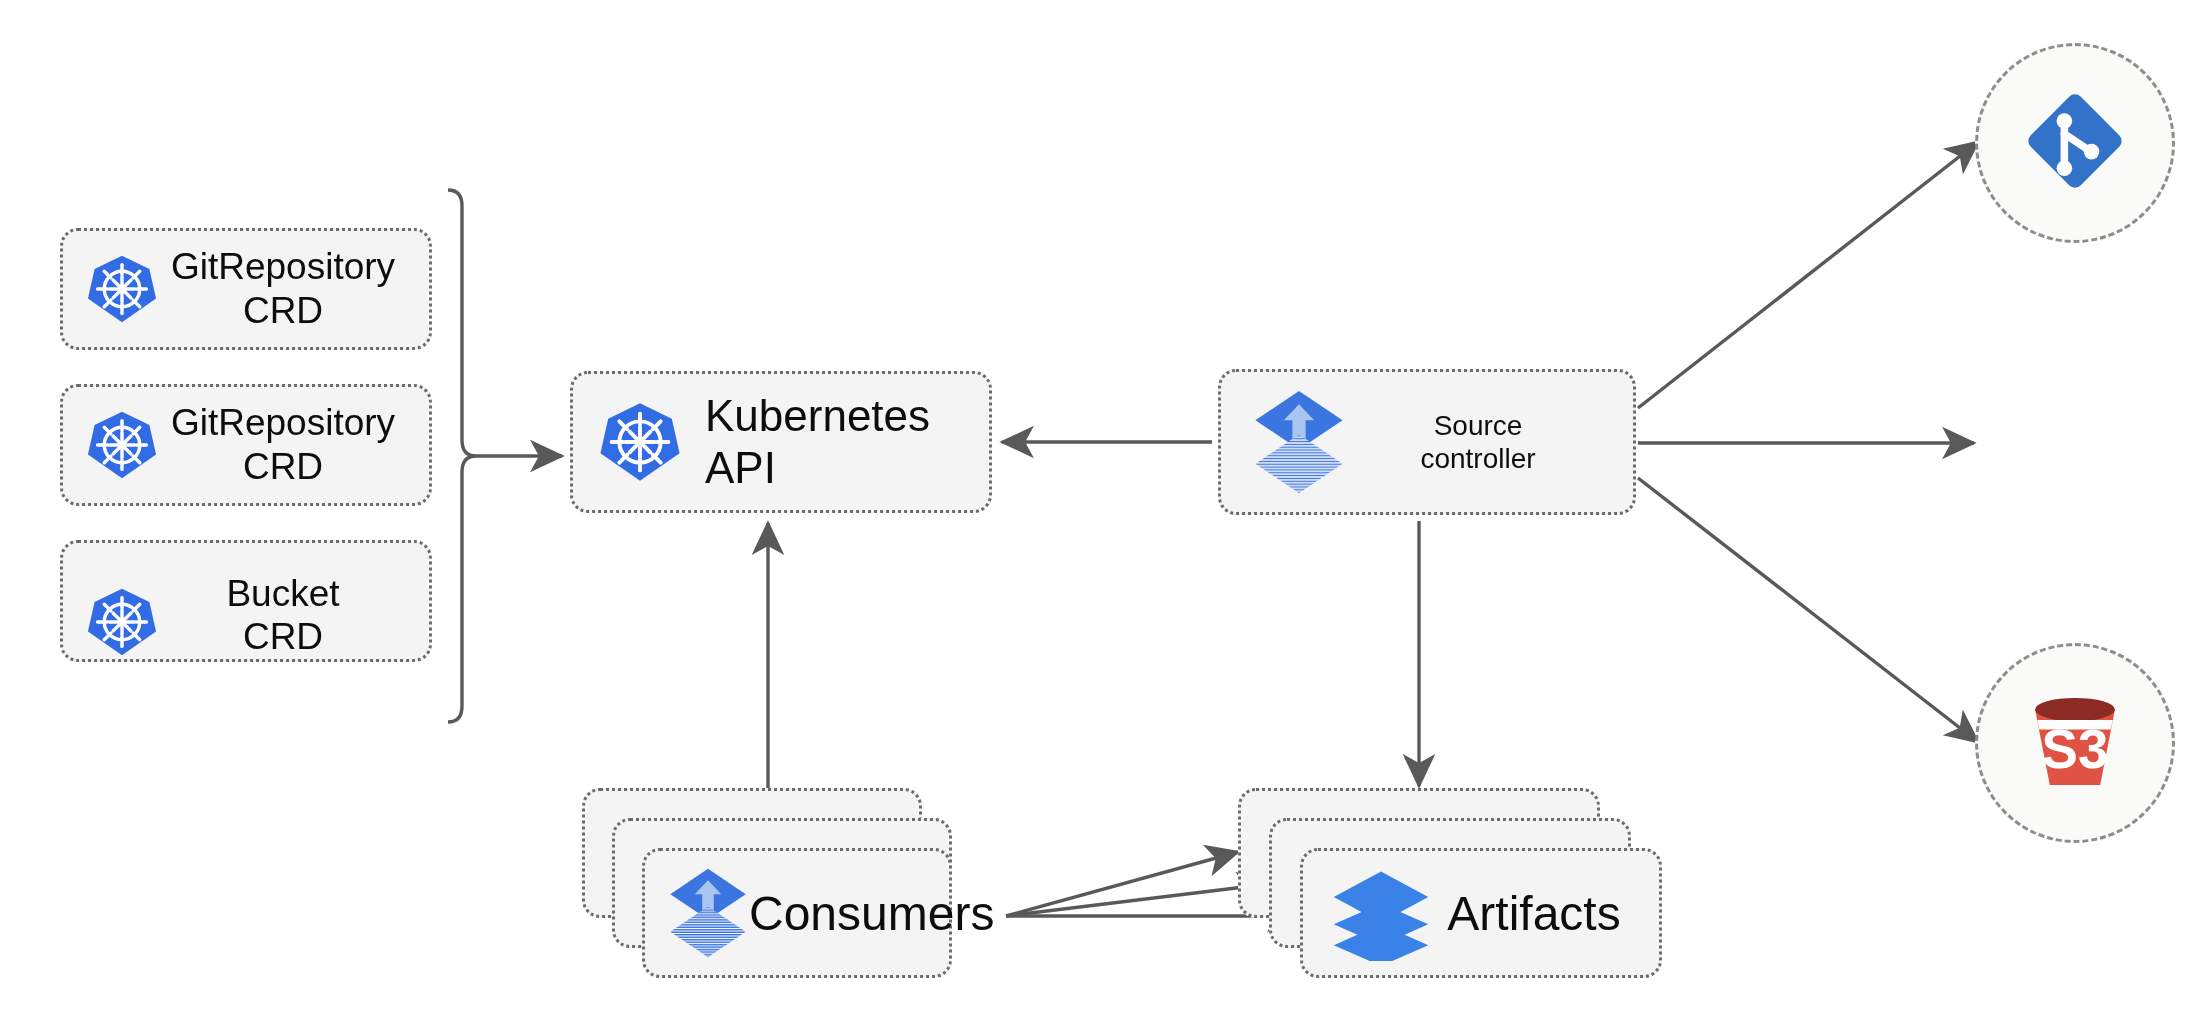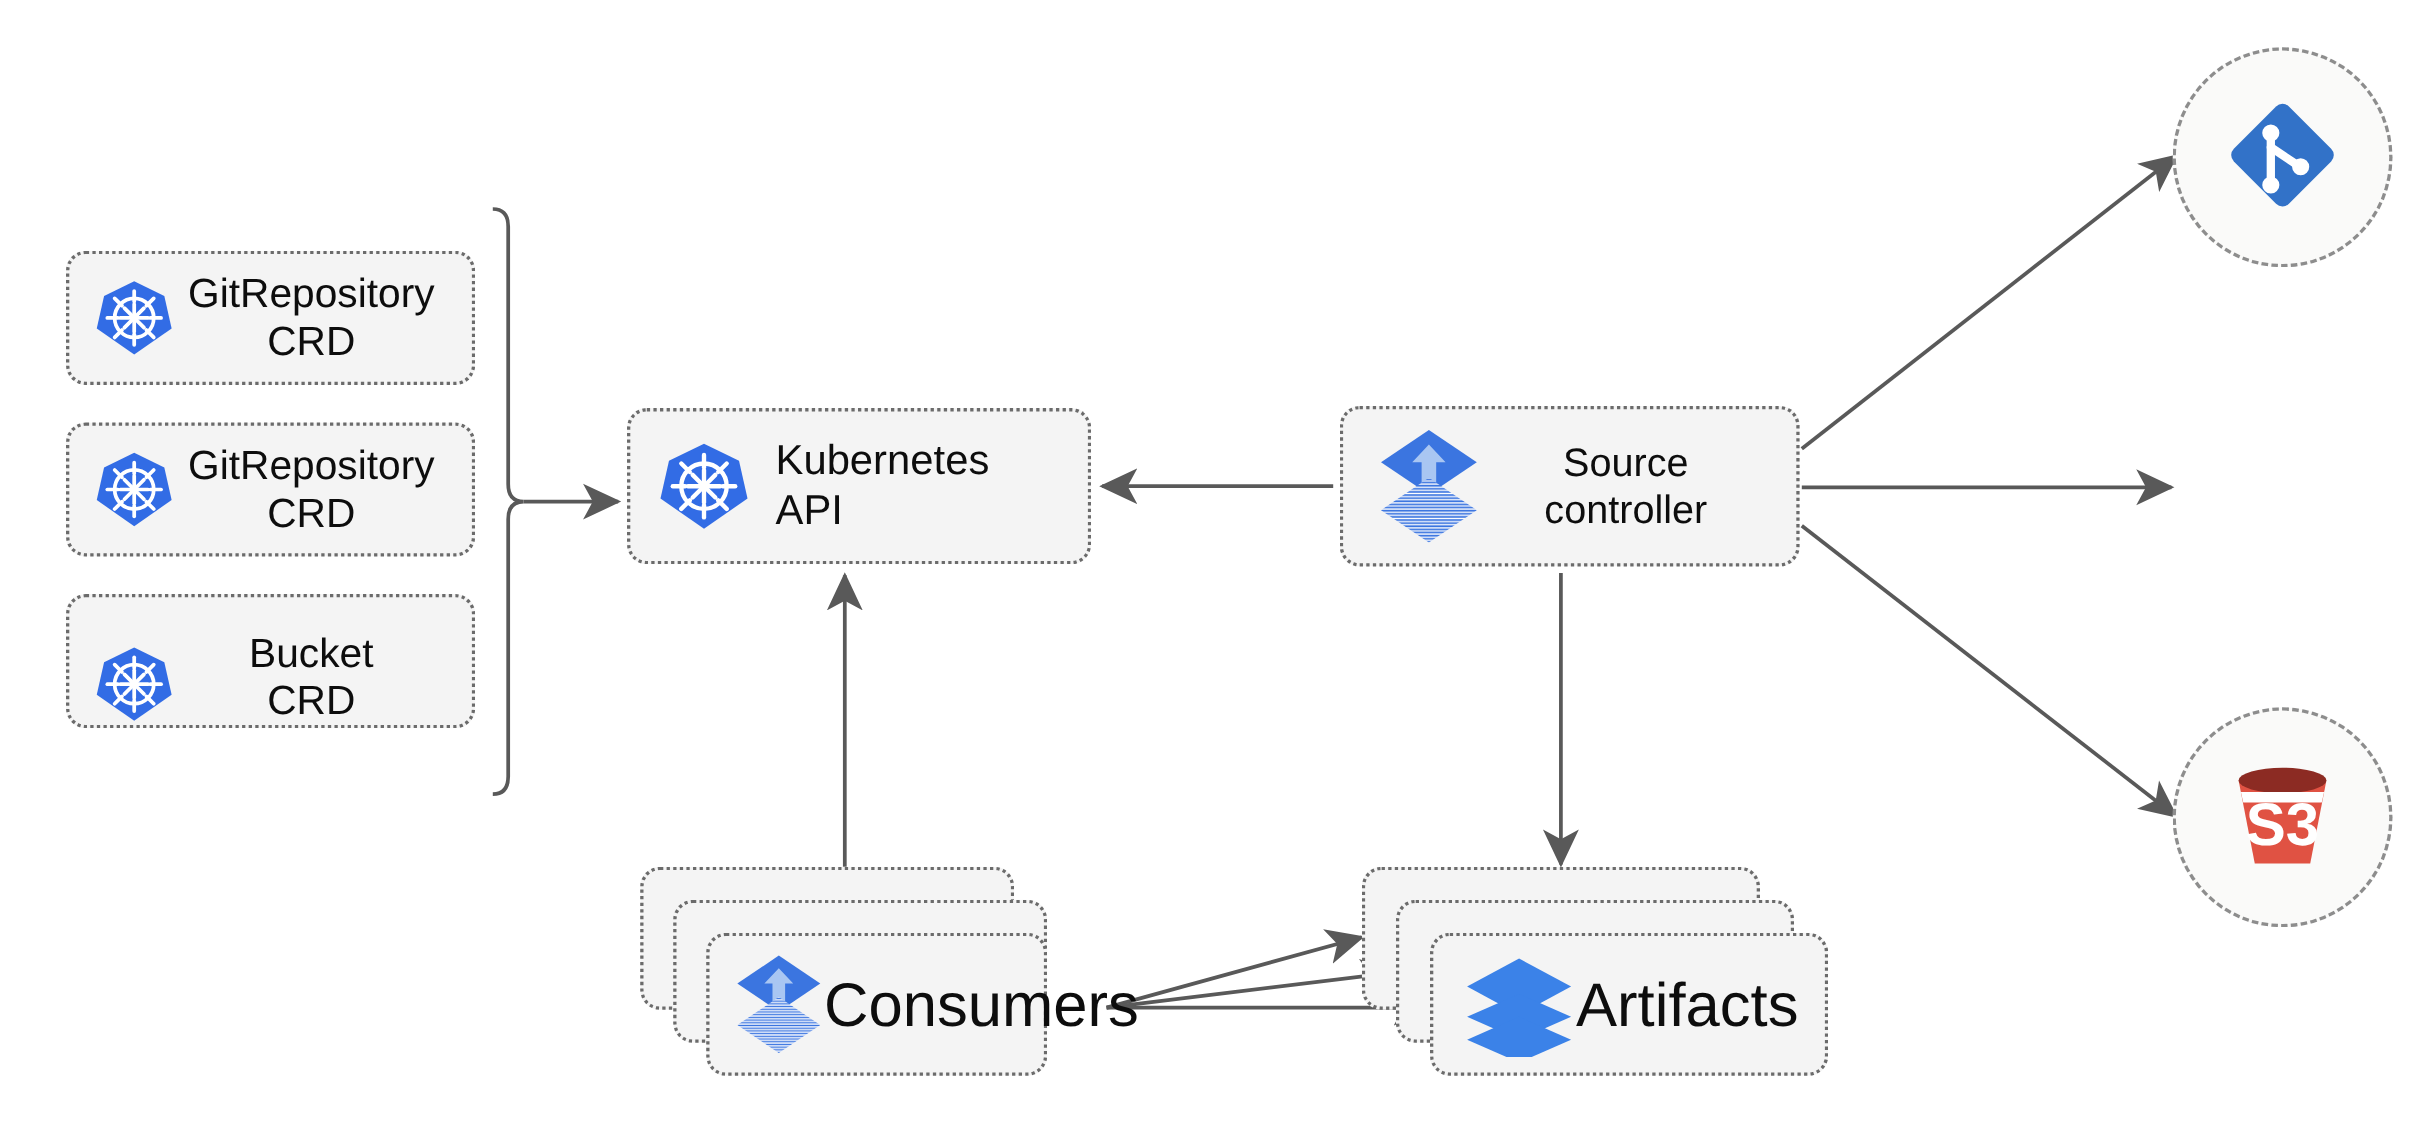--- a/index.html
+++ b/index.html
@@ -31,40 +31,40 @@
     flex:0 0 auto;
     display:flex;align-items:center;justify-content:center;
   }
 
   
   .crd{width:372px;height:122px;padding:0 14px 0 22px;}
   .crd .label{font-size:37px;}
 
   
   #k8s-api{left:554px;top:371px;width:422px;height:142px;padding:0 18px 0 24px;}
-  #k8s-api .label{font-size:38px;text-align:left;padding-left:22px;}
+  #k8s-api .label{font-size:44px;text-align:left;padding-left:22px;}
 
   
   #source-controller{left:1202px;top:369px;width:418px;height:146px;padding:0 16px 0 30px;}
-  #source-controller .label{font-size:36px;}
+  #source-controller .label{font-size:28px;}
 
   
   .stack{position:absolute;}
   .stack .sheet{
     position:absolute;
     background:#f4f4f4;
     border:3px dotted #6b6b6b;
     border-radius:18px;
     box-sizing:border-box;
   }
   .stack .front{
     display:flex;align-items:center;
   }
   .stack .front .label{
-    color:#0d0d0d;font-size:56px;text-align:center;flex:1;padding-right:10px;
+    color:#0d0d0d;font-size:48px;text-align:center;flex:1;padding-right:10px;
   }
 
   
   .circle{
     position:absolute;
     width:200px;height:200px;
     border-radius:50%;
     background:#fafaf9;
     border:3px dashed #8d8d8d;
     display:flex;align-items:center;justify-content:center;

